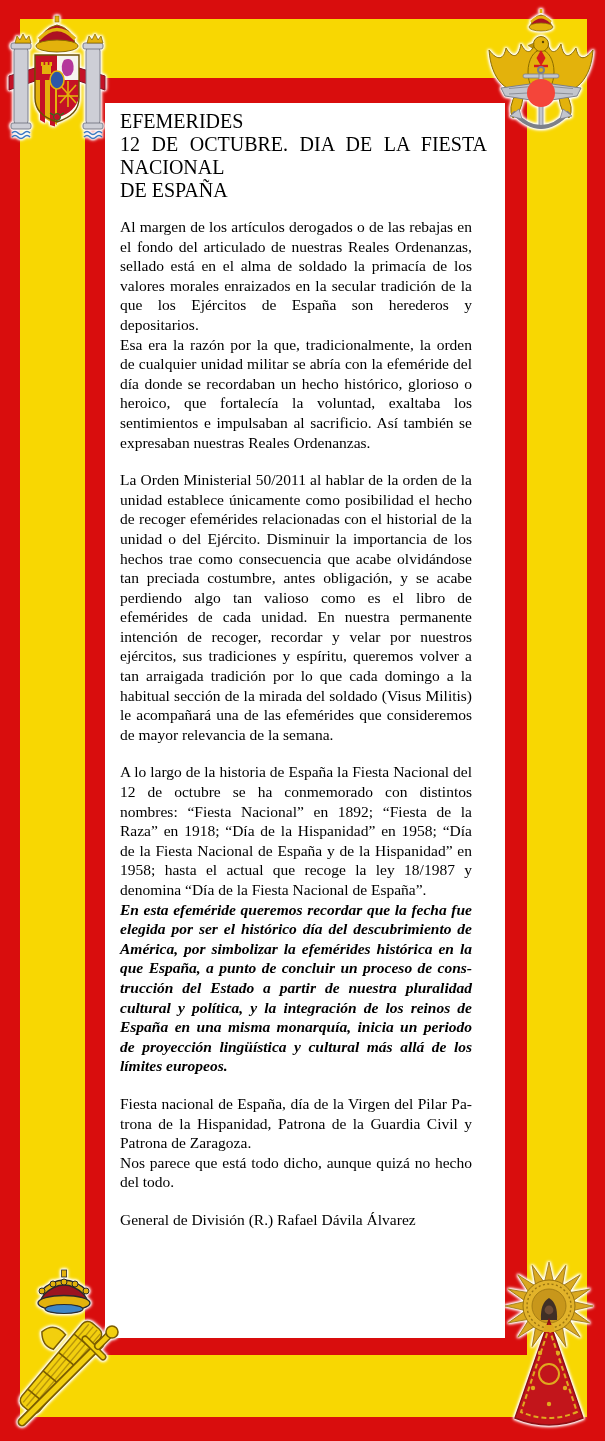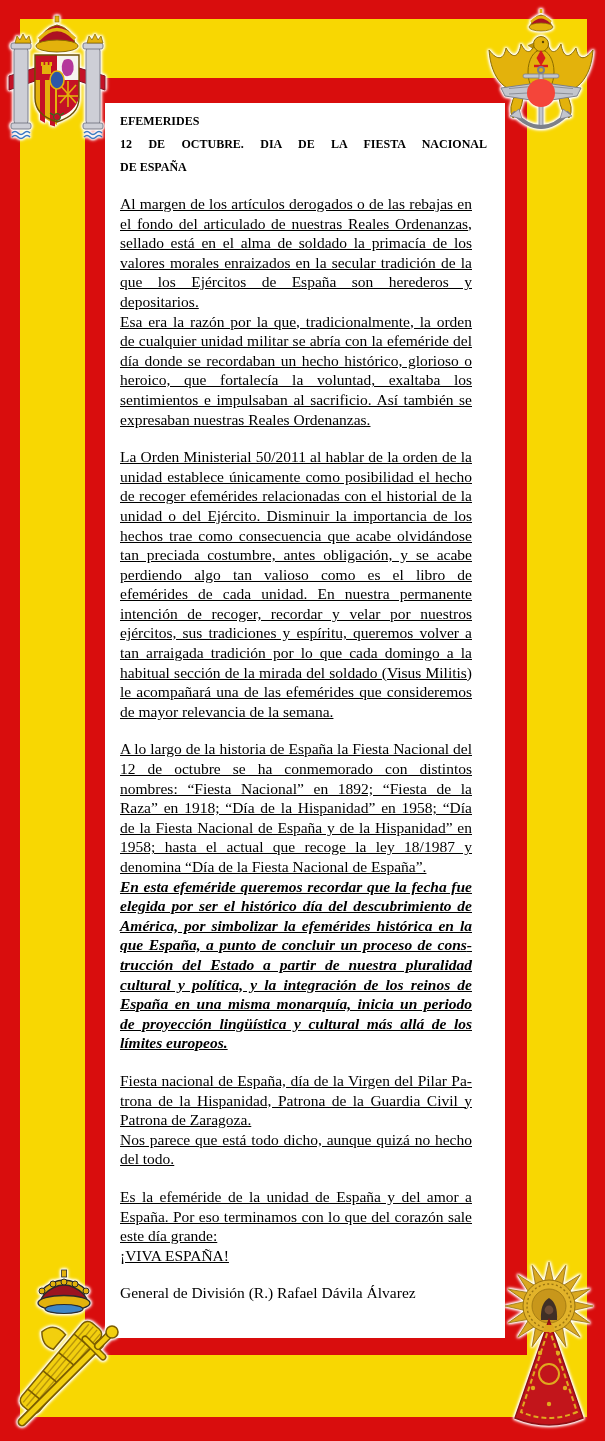--- a/index.html
+++ b/index.html
@@ -2,24 +2,24 @@
 <html lang="es"><head>
 <meta charset="utf-8">
 <style>
   html,body{margin:0;padding:0;background:#888;}
   .page{position:relative;width:605px;height:1441px;background:#d90d0d;overflow:hidden;
         font-family:"Liberation Serif","DejaVu Serif",serif;color:#000;}
   .band-yellow{position:absolute;left:20px;top:19px;width:567px;height:1398px;background:#f8d702;}
   .band-red-inner{position:absolute;left:85px;top:78px;width:442px;height:1277px;background:#d90d0d;}
   .content{position:absolute;left:105px;top:103px;width:400px;height:1235px;background:#fff;
            box-sizing:border-box;padding:7px 17px 0 15px;overflow:hidden;}
-  .title{font-size:12px;line-height:23px;margin:0 1px 15px 0;font-weight:bold;}
+  .title{font-size:20px;line-height:23px;margin:0 1px 15px 0;}
   .title div{white-space:normal;}
   .just{text-align:justify;text-align-last:justify;}
-  .group{margin:0 16px 18px 0;text-decoration:underline;}
+  .group{margin:0 16px 18px 0;}
   .content p{margin:0;font-size:15.5px;line-height:19.6px;text-align:justify;hyphens:manual;}
   .emphasis{font-weight:bold;font-style:italic;}
   .signature{text-align:left;}
   .emblem{position:absolute;
           filter:drop-shadow(0 0 1px #fff) drop-shadow(0 0 1px #fff) drop-shadow(0 0 1.5px #fff);}
   .arms{left:8px;top:12px;width:98px;height:150px;}
   .eagle{left:483px;top:8px;width:116px;height:150px;}
   .gc{left:2px;top:1262px;width:132px;height:175px;}
   .pilar{left:497px;top:1256px;width:102px;height:180px;}
 </style>
@@ -49,24 +49,20 @@
     <div class="group">
       <p>A lo largo de la historia de España la Fiesta Nacional del 12 de octubre se ha conmemorado con distintos nombres: “Fiesta Nacional” en 1892; “Fiesta de la Raza” en 1918; “Día de la Hispanidad” en 1958; “Día de la Fiesta Nacio­nal de España y de la Hispanidad” en 1958; hasta el actual que recoge la ley 18/1987 y denomina “Día de la Fiesta Nacional de España”.</p>
       <p class="emphasis">En esta efeméride queremos recordar que la fecha fue elegida por ser el histórico día del descubrimiento de América, por simbolizar la efemérides histórica en la que España, a punto de concluir un proceso de cons­trucción del Estado a partir de nuestra pluralidad cultu­ral y política, y la integración de los reinos de España en una misma monarquía, inicia un periodo de proyec­ción lingüística y cultural más allá de los límites euro­peos.</p>
     </div>
 
     <div class="group">
       <p>Fiesta nacional de España, día de la Virgen del Pilar Pa­trona de la Hispanidad, Patrona de la Guardia Civil y Pa­trona de Zaragoza.</p>
       <p>Nos parece que está todo dicho, aunque quizá no hecho del todo.</p>
     </div>
 
-    <div class="group">
-      <p>Es la efeméride de la unidad de España y del amor a España. Por eso terminamos con lo que del corazón sale este día grande:</p>
-      <p>¡VIVA ESPAÑA!</p>
-    </div>
 
     <p class="signature">General de División (R.) Rafael Dávila Álvarez</p>
   </div>
 
   <svg class="emblem arms" viewBox="0 0 98 150">
 
     <path d="M1 64 L27 56 L27 69 L1 78 Z" fill="#c41126" stroke="#801020" stroke-width="1"></path>
     <path d="M97 64 L71 56 L71 69 L97 78 Z" fill="#c41126" stroke="#801020" stroke-width="1"></path>
 
     <g fill="#cdced6" stroke="#7d7f8a" stroke-width="1">

